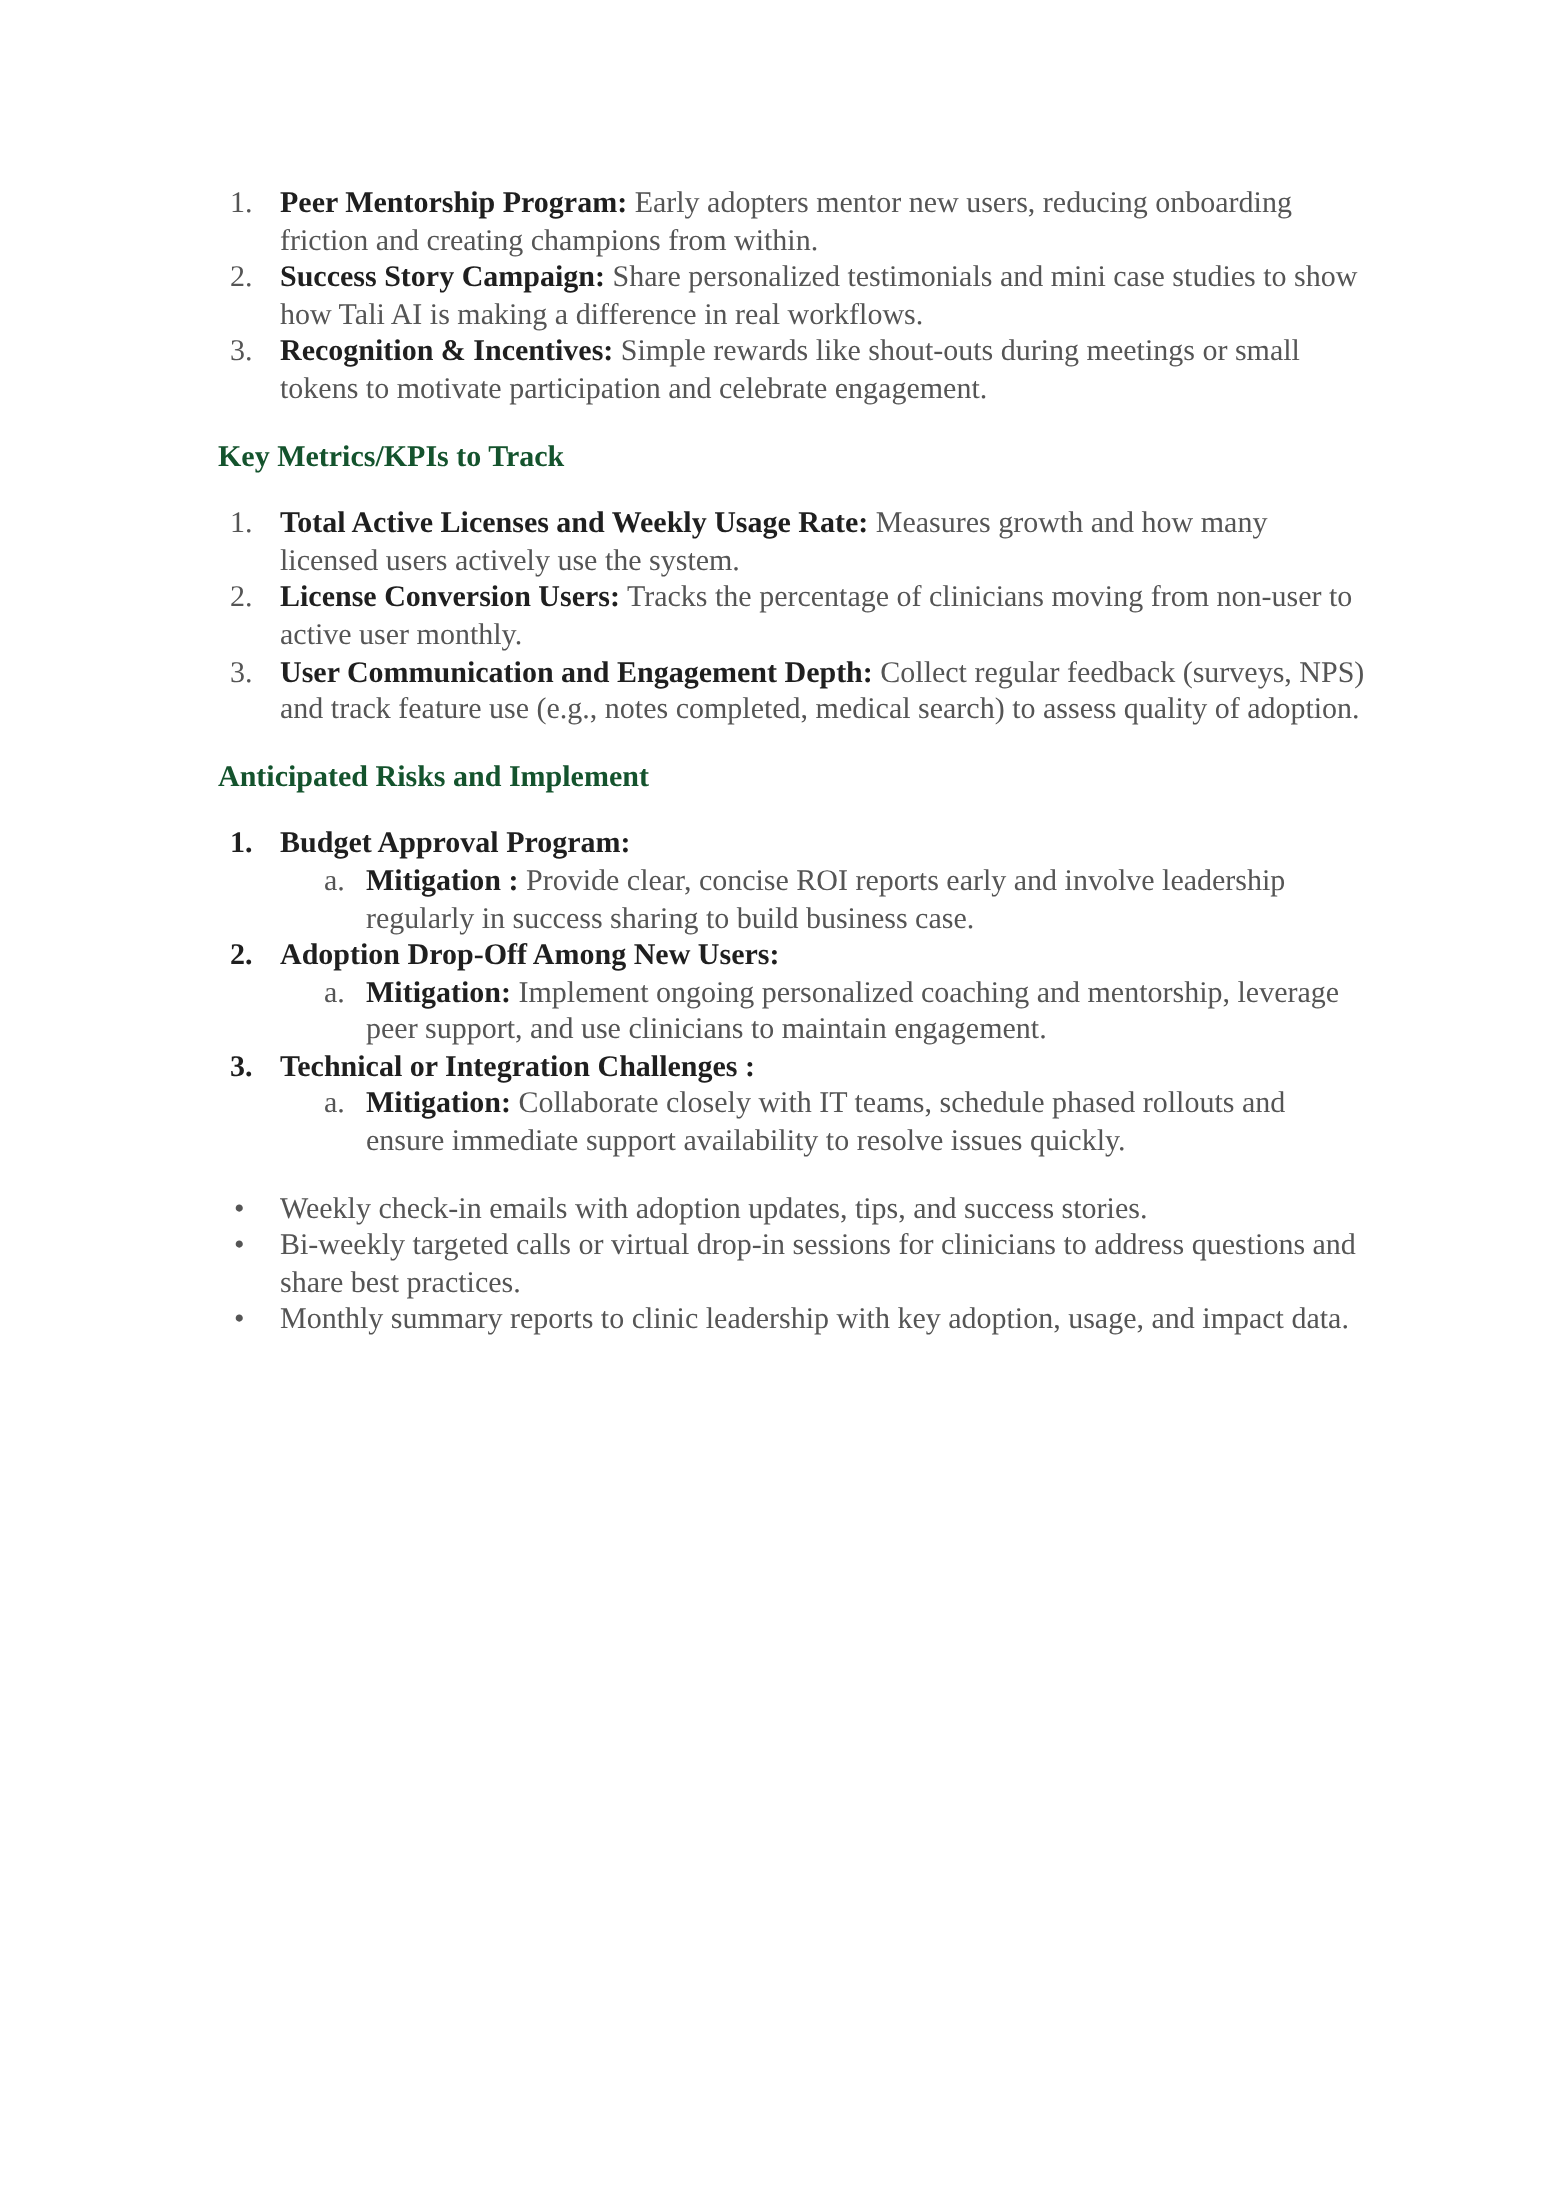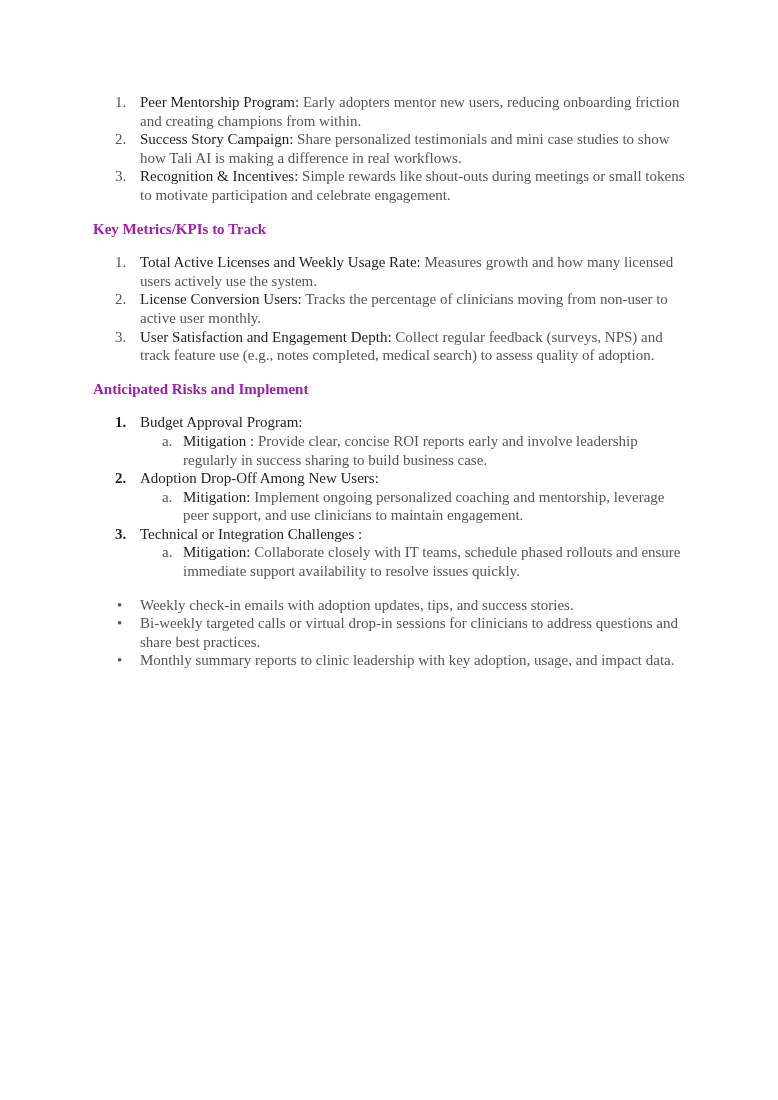--- a/index.html
+++ b/index.html
@@ -20,40 +20,40 @@
     position: relative;
     box-sizing: border-box;
     width: 778px;
     height: 1100px;
     padding: 93px 93px 0 93px;
     background: #ffffff;
   }
   .block { margin: 0 0 15px 0; }
   .heading {
     font-weight: bold;
-    color: #a21caf;
+    color: #14532d;
     font-size: 15px;
     line-height: 18.6px;
-    margin: 0 0 15px 0;
+    margin: 0 0 15px 16px;
   }
   .li {
     position: relative;
     padding-left: 47px;
   }
   .li .marker {
     position: absolute;
     left: 22px;
     top: 0;
     white-space: nowrap;
   }
   .li.l2 { padding-left: 90px; }
   .li.l2 .marker { left: 69px; }
   .li.bullet .marker { left: 24px; }
   .lbl {
-    font-weight: normal;
+    font-weight: bold;
     color: #1f1f1f;
   }
   .marker.boldnum {
     font-weight: bold;
     color: #1f1f1f;
   }
   .t { display: block; }
 </style>
 </head>
 <body>
@@ -81,21 +81,21 @@
     <div class="li l1">
       <span class="marker">1.</span>
       <span class="t"><b class="lbl">Total Active Licenses and Weekly Usage Rate:</b> <span>Measures growth and how many licensed users actively use the system.</span></span>
     </div>
     <div class="li l1">
       <span class="marker">2.</span>
       <span class="t"><b class="lbl">License Conversion Users:</b> <span>Tracks the percentage of clinicians moving from non-user to active user monthly.</span></span>
     </div>
     <div class="li l1">
       <span class="marker">3.</span>
-      <span class="t"><b class="lbl">User Satisfaction and Engagement Depth:</b> <span>Collect regular feedback (surveys, NPS) and track feature use (e.g., notes completed, medical search) to assess quality of adoption.</span></span>
+      <span class="t"><b class="lbl">User Communication and Engagement Depth:</b> <span>Collect regular feedback (surveys, NPS) and track feature use (e.g., notes completed, medical search) to assess quality of adoption.</span></span>
     </div>
   </div>
 
   <div class="heading">Anticipated Risks and Implement</div>
 
   <div class="block">
     <div class="li l1">
       <span class="marker boldnum">1.</span>
       <span class="t"><b class="lbl">Budget Approval Program:</b></span>
     </div>

